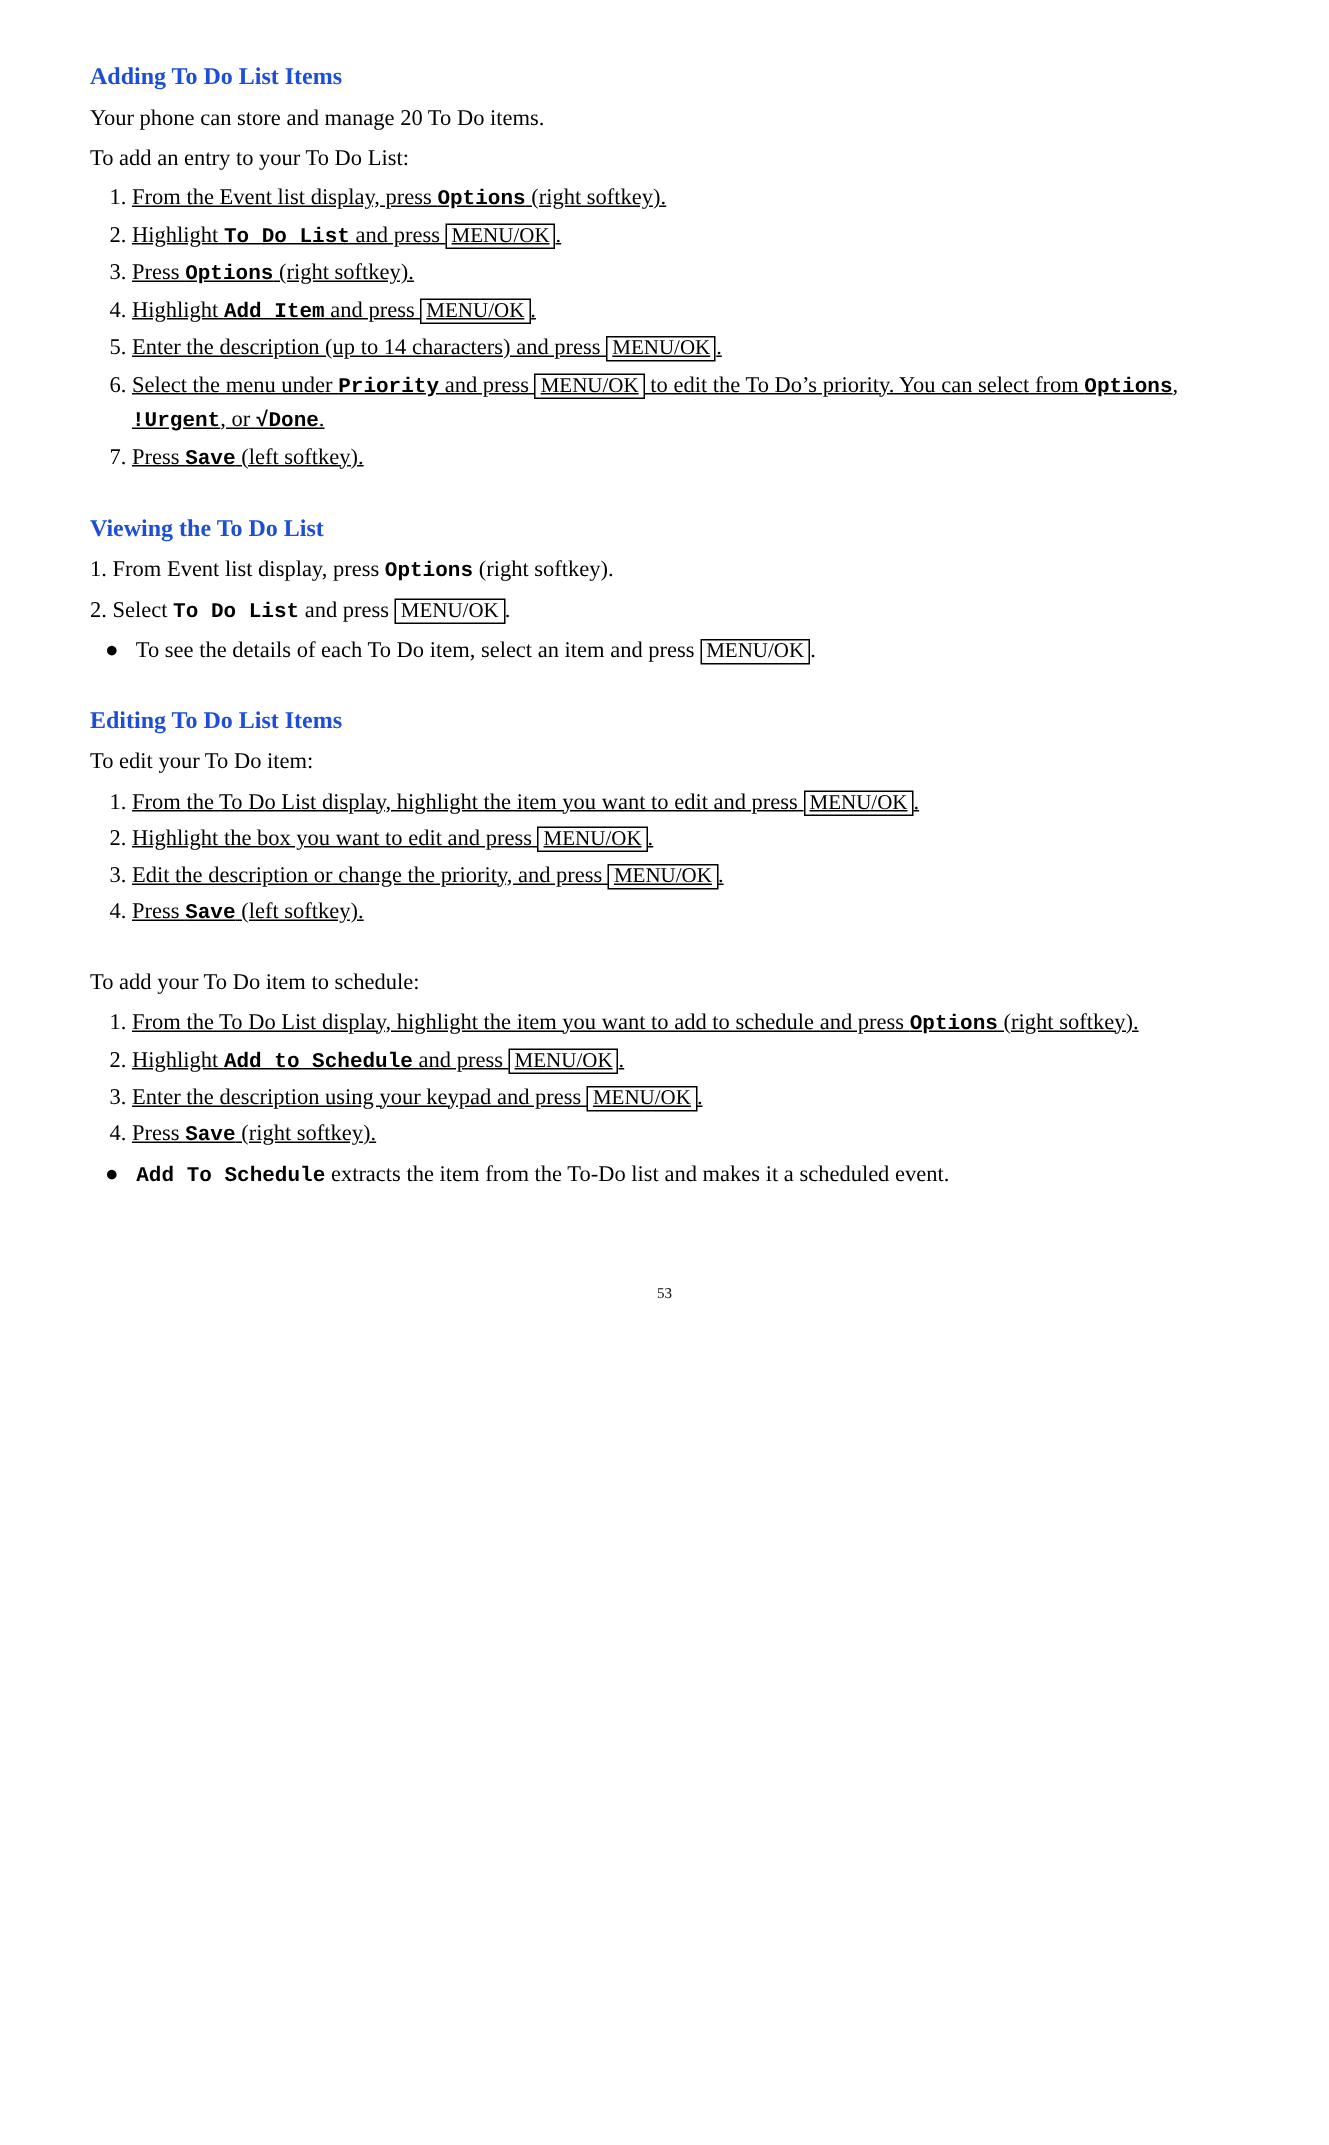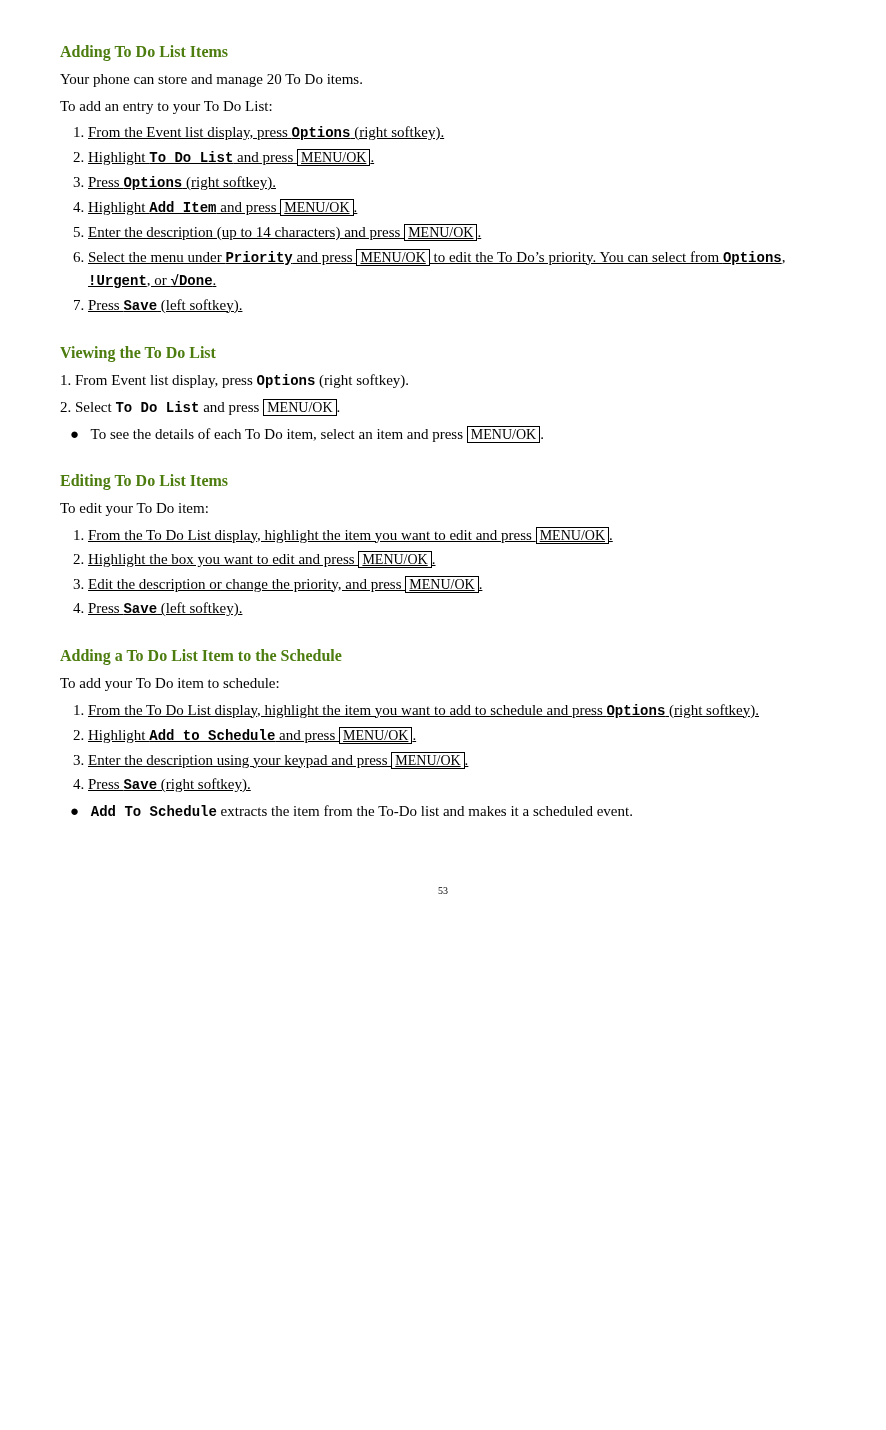--- a/index.html
+++ b/index.html
@@ -13,21 +13,21 @@
       font-size: 15px;
       line-height: 1.5;
       color: #000;
       background: #fff;
       width: 886px;
       min-height: 1430px;
       padding: 40px 60px 60px 60px;
     }
 
     .section-heading {
-      color: #4d7c0f;
+      color: #1d4ed8;
       font-size: 16px;
       font-weight: bold;
       margin-bottom: 4px;
     }
 
     .section-content {
       margin-bottom: 24px;
     }
 
     p {
@@ -137,21 +137,20 @@
       <li>
         Edit the description or change the priority, and press <span class="kbd">MENU/OK</span>.
       </li>
       <li>
         Press <span class="bold-fixed">Save</span> (left softkey).
       </li>
     </ol>
   </div>
 
   <div class="section-content section-gap">
-    <div class="section-heading">Adding a To Do List Item to the Schedule</div>
     <p>To add your To Do item to schedule:</p>
     <ol>
       <li>
         From the To Do List display, highlight the item you want to add to schedule and press <span class="bold-fixed">Options</span> (right softkey).
       </li>
       <li>
         Highlight <span class="bold-fixed">Add to Schedule</span> and press <span class="kbd">MENU/OK</span>.
       </li>
       <li>
         Enter the description using your keypad and press <span class="kbd">MENU/OK</span>.

